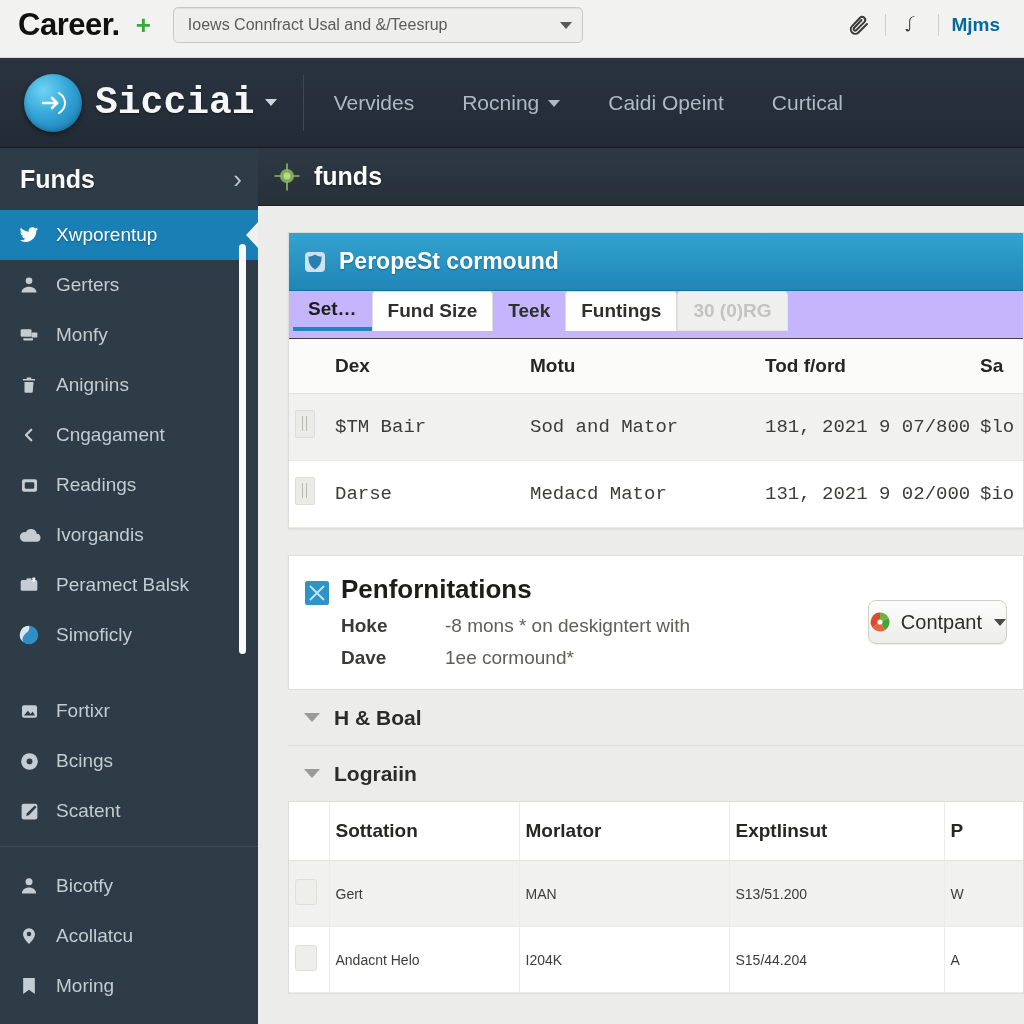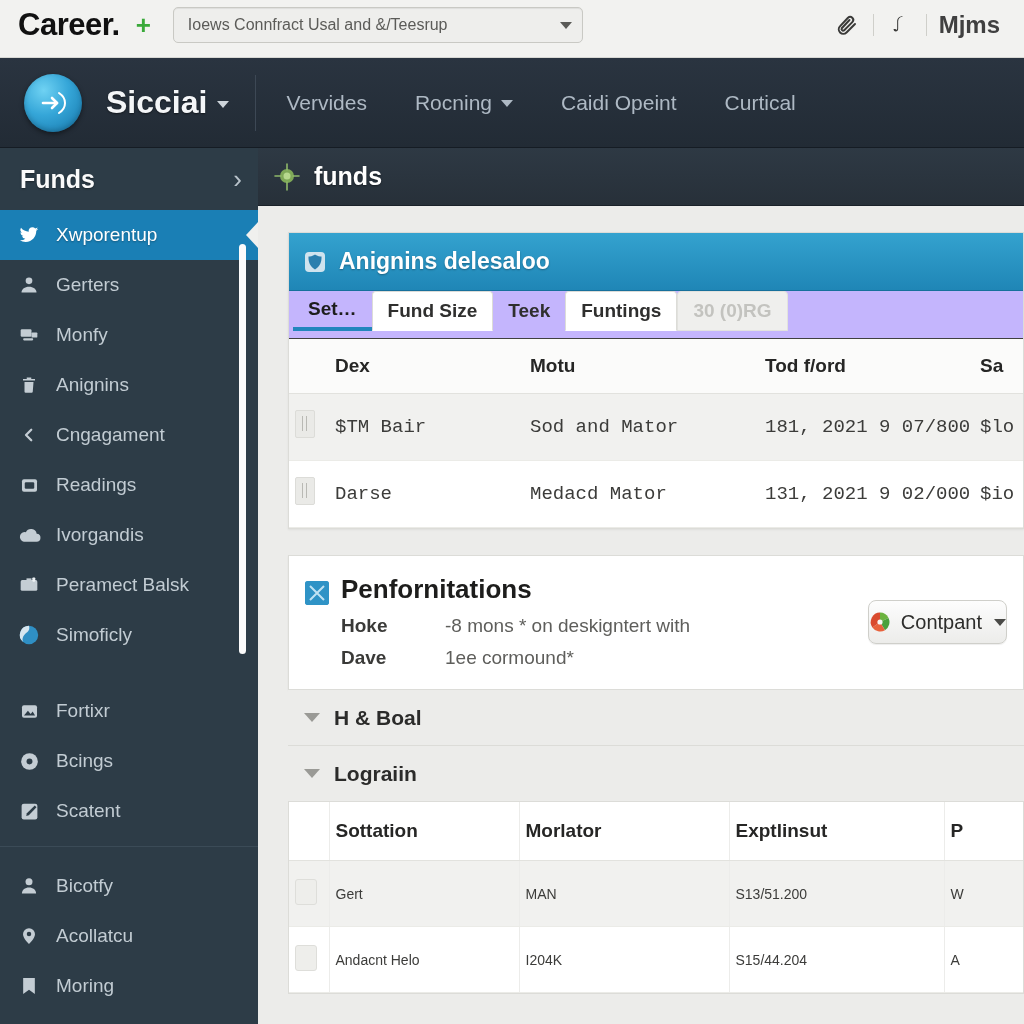--- a/index.html
+++ b/index.html
@@ -71,21 +71,21 @@
     width: 44px; height: 40px;
     display: flex; align-items: center; justify-content: center;
     color: #3a3a38;
   }
   .tb-sep {
     width: 1px; height: 22px;
     background: #cfcfca;
     margin: 0 4px;
   }
   .tb-user {
-    font-size: 24px; color: #404040; font-weight: bold;
+    font-size: 19px; color: #0369a1; font-weight: bold;
     padding: 0 8px; white-space: nowrap;
     filter: blur(0.4px);
   }
 
   
   .navbar {
     position: absolute; left: 0; top: 58px;
     width: 1024px; height: 90px;
     background: linear-gradient(180deg, #2a3440 0%, #222b35 100%);
     display: flex; align-items: center;
@@ -94,24 +94,25 @@
     border-bottom: 1px solid #151c24;
   }
   .logo-circle {
     width: 58px; height: 58px; border-radius: 50%;
     background: radial-gradient(circle at 34% 28%, #6fd2f3 0%, #35a6d8 44%, #1474a8 100%);
     box-shadow: 0 2px 5px rgba(0,0,0,0.45), inset 0 -2px 5px rgba(0,0,0,0.2);
     display: flex; align-items: center; justify-content: center;
     flex: none;
   }
   .nav-brand {
-    margin-left: 24px;
-    font-size: 32px; font-weight: bold; color: #f4f6f8;
+    margin-left: 13px;
+    font-size: 38px; font-weight: bold; color: #f4f6f8;
     white-space: nowrap;
     text-shadow: 0 1px 2px rgba(0,0,0,0.5);
+    font-family: Liberation Mono, monospace;
   }
   .nav-brand-caret {
     display: inline-block;
     width: 0; height: 0;
     border-left: 6px solid transparent;
     border-right: 6px solid transparent;
     border-top: 7px solid #cdd4da;
     margin-left: 10px; vertical-align: middle;
   }
   .nav-divider {
@@ -675,21 +676,21 @@
     <div class="content">
 
       <div class="panel">
         <div class="panel-head">
           <div class="panel-head-ico">
             <svg width="24" height="24" viewBox="0 0 24 24">
                 <rect x="2" y="2" width="20" height="20" rx="4" fill="#cfe3ee"></rect>
                 <path d="M12 4.5c2.6 1.8 5 2 6.5 2 .3 5.5-1.6 10-6.5 13-4.9-3-6.8-7.5-6.5-13 1.5 0 3.9-.2 6.5-2z" fill="#2a7fae"></path>
               </svg>
           </div>
-          <div class="panel-head-title">Anignins delesaloo</div>
+          <div class="panel-head-title">PeropeSt cormound</div>
         </div>
 
         <div class="tabs">
           <div class="tab underline">Set…</div>
           <div class="tab boxed">Fund Size</div>
           <div class="tab">Teek</div>
           <div class="tab boxed">Funtings</div>
           <div class="tab dim">30 (0)RG</div>
         </div>
 

